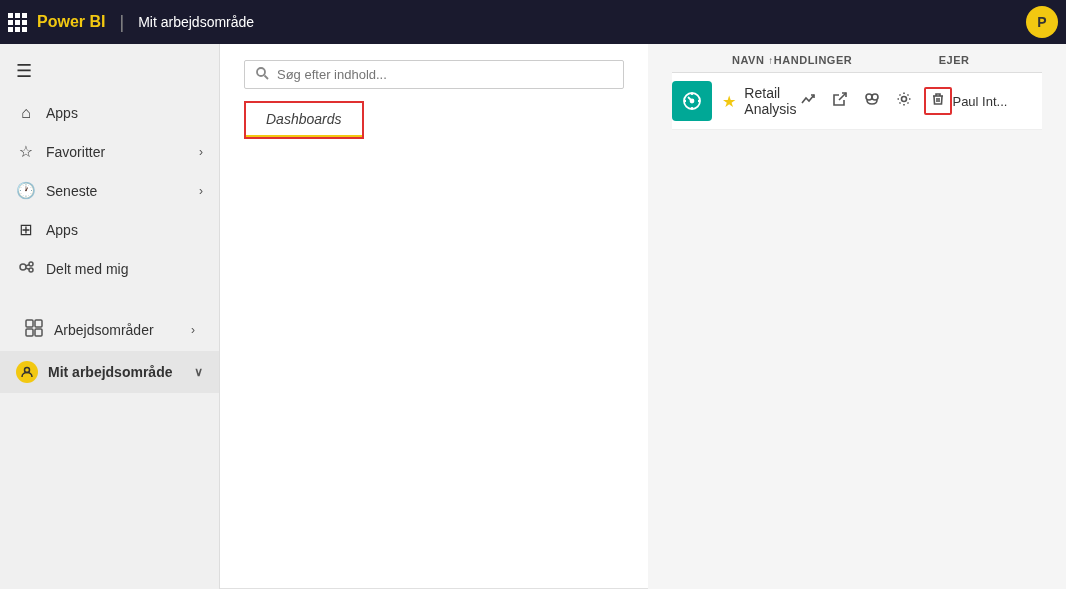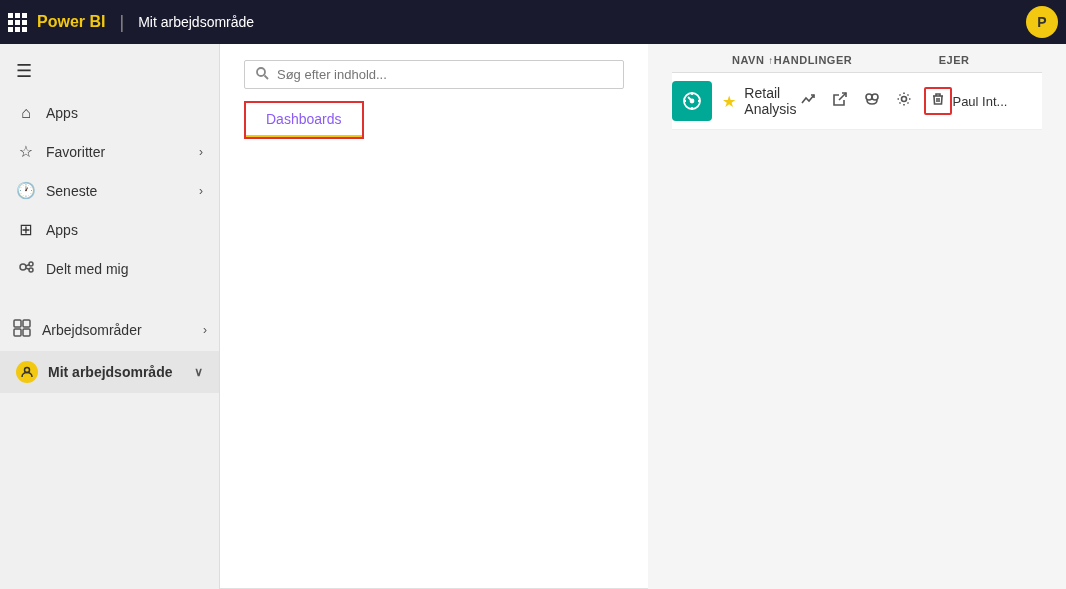--- a/index.html
+++ b/index.html
@@ -127,21 +127,21 @@
     }
 
     .sidebar-item .chevron {
       margin-left: auto;
       font-size: 12px;
       color: #555;
     }
 
     .sidebar-item-workspaces {
       display: flex;
-      padding: 10px 12px;
+      padding: 10px 24px;
       cursor: pointer;
       font-size: 14px;
       color: #333;
       gap: 10px;
     }
 
     .sidebar-item-workspaces .icon {
       width: 20px;
       text-align: center;
     }
@@ -212,23 +212,24 @@
 
     .tabs {
       display: flex;
       gap: 0;
     }
 
     .tab {
       padding: 8px 20px;
       font-size: 14px;
       cursor: pointer;
-      color: #8b5cf6;
+      color: #404040;
       border-bottom: 2px solid transparent;
       position: relative;
+      font-style: italic;
     }
 
     .tab.active {
       border-bottom: 2px solid #f2c811;
       font-weight: 500;
     }
 
     .tab-dashboards-wrapper {
       border: 2px solid #e03030;
       display: inline-flex;

